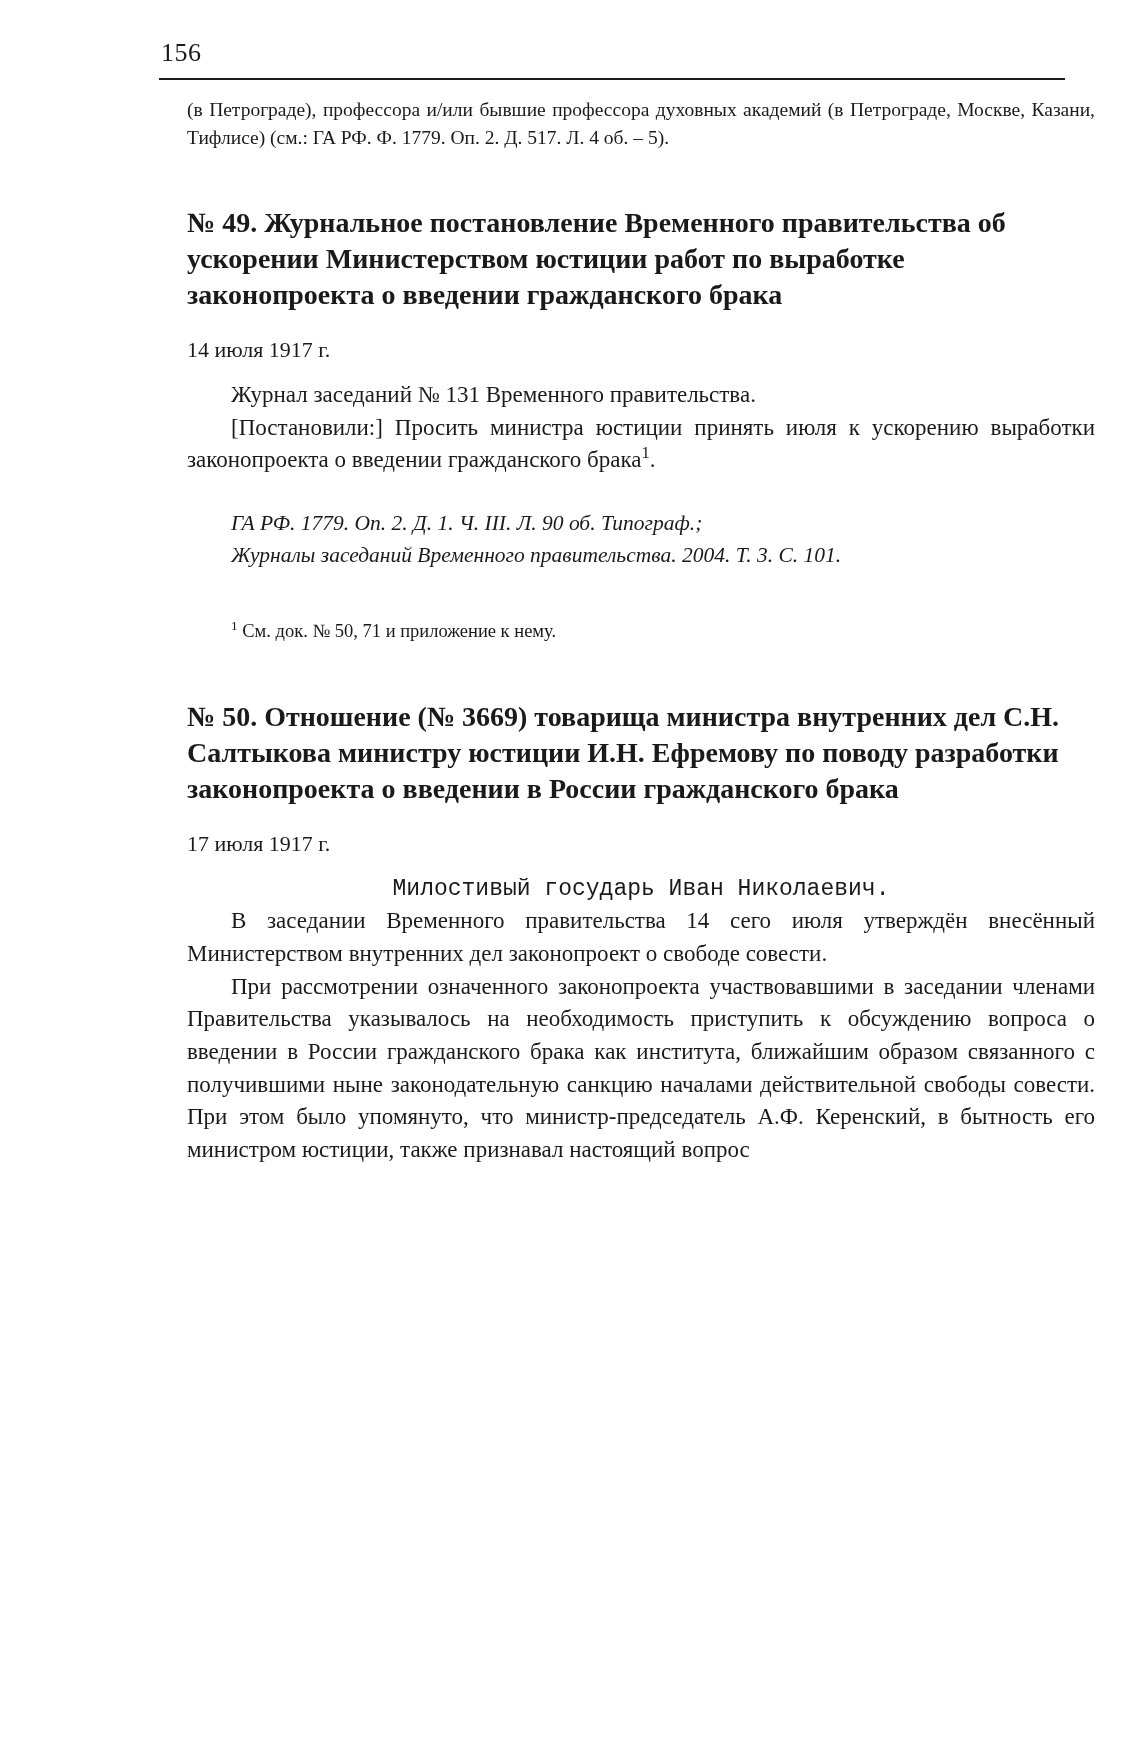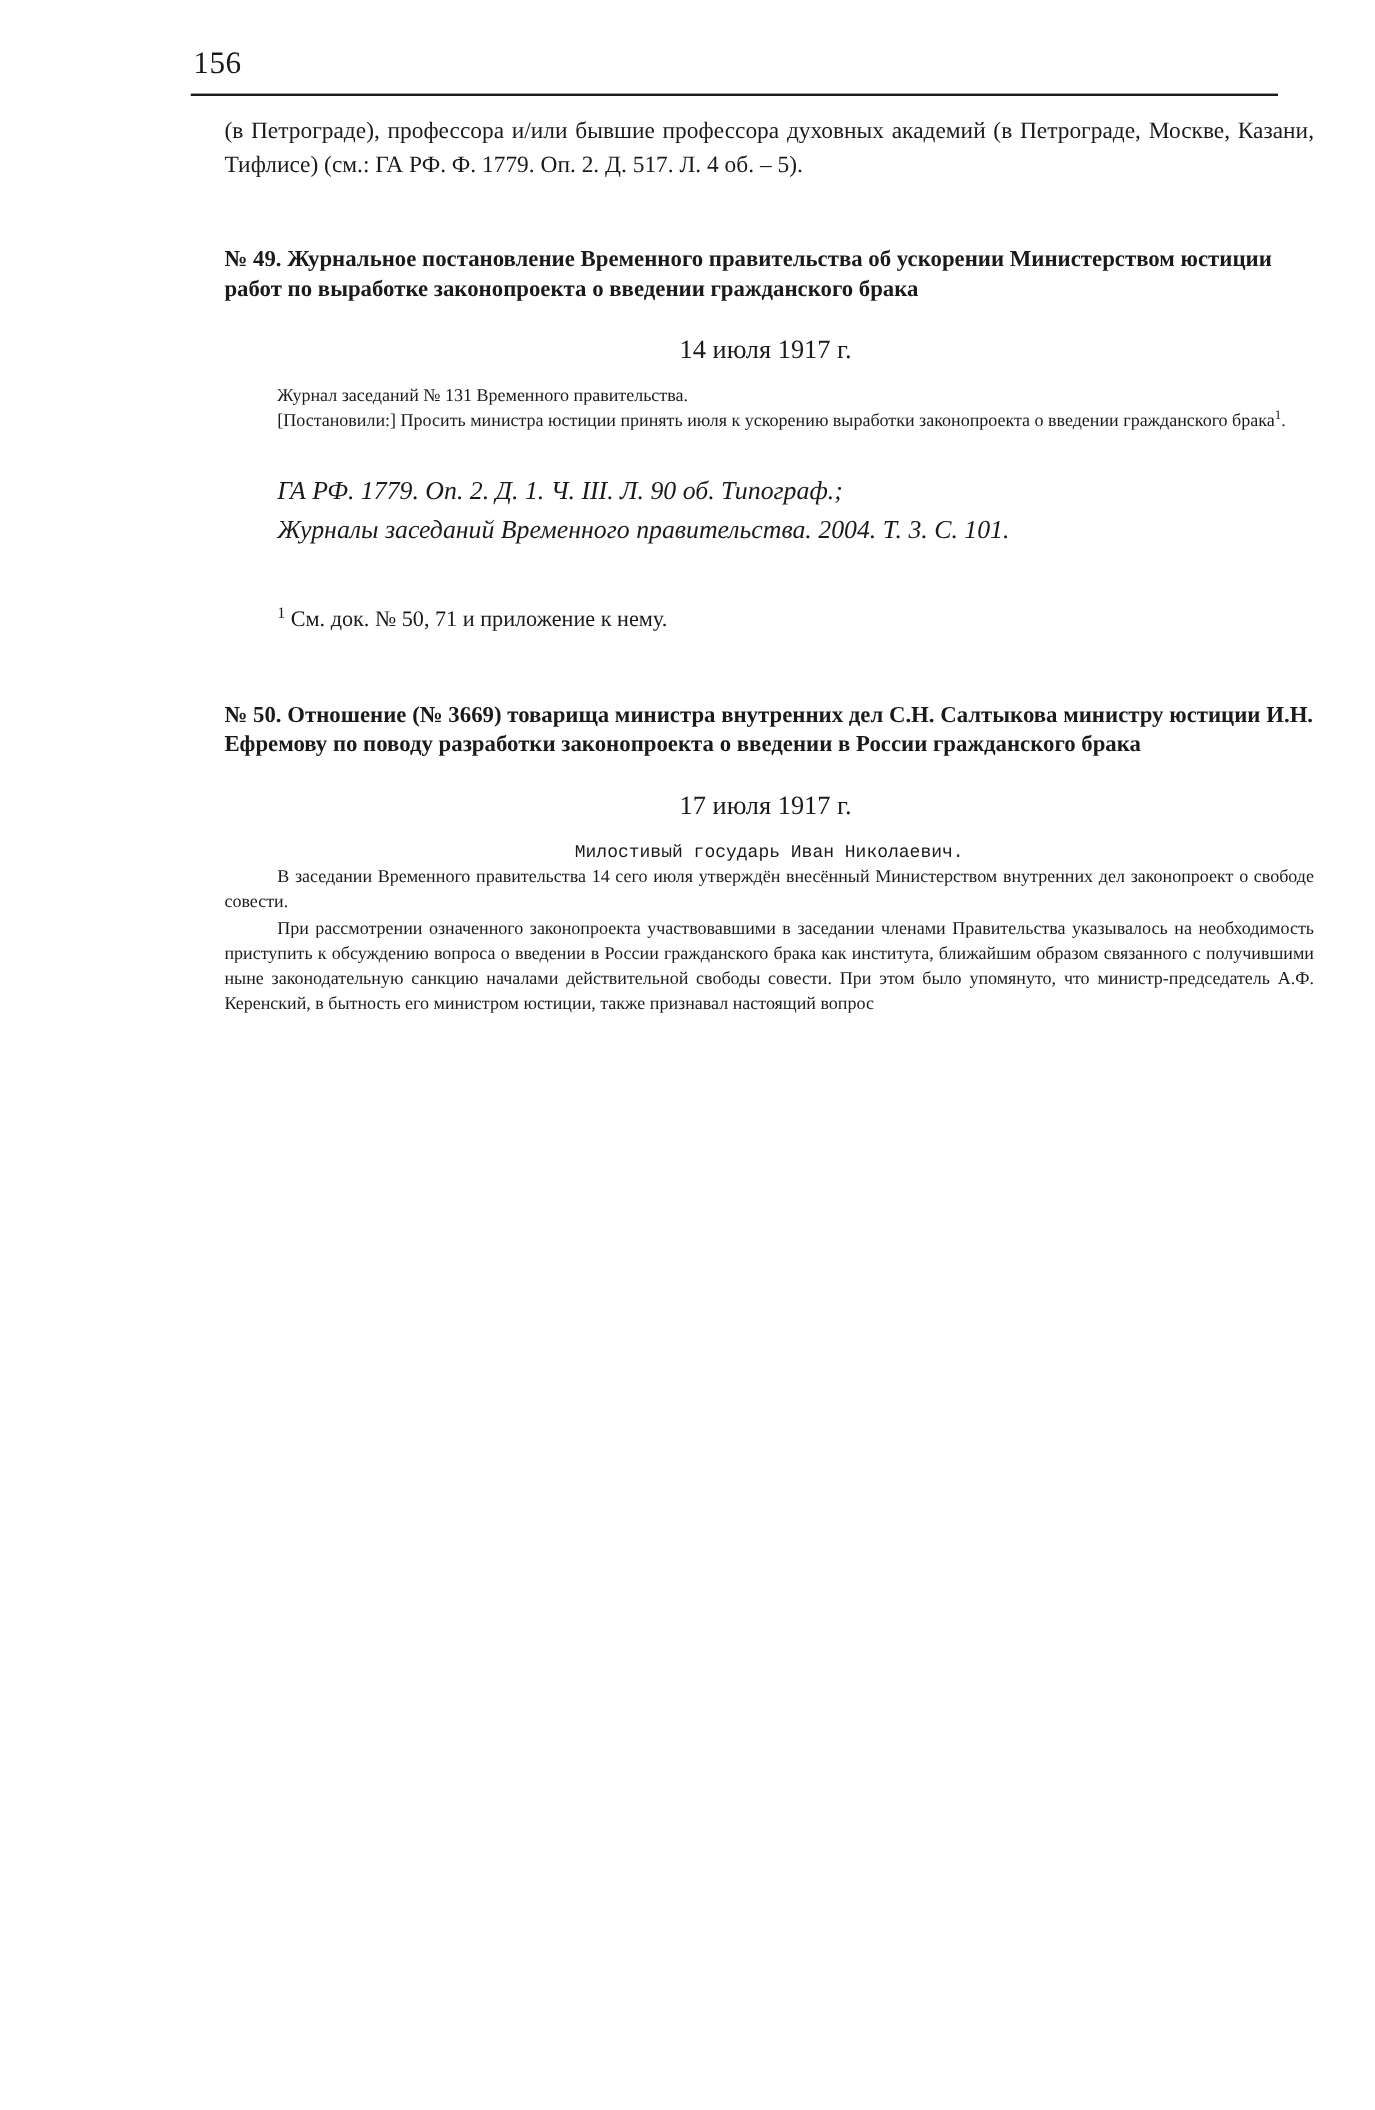--- a/index.html
+++ b/index.html
@@ -55,33 +55,33 @@
   sup {
     font-size: 0.72em;
     vertical-align: super;
     line-height: 0;
   }
   .doc {
     margin-top: 0;
   }
   .doc-title {
     font-weight: bold;
-    font-size: 19px;
+    font-size: 28px;
     line-height: 1.28;
     text-align: left;
     font-family: "Liberation Serif", serif;
   }
   .doc-date {
-    text-align: center;
+    text-align: left;
     font-size: 22px;
     margin-top: 24px;
     padding-right: 6px;
   }
   .doc-body {
-    font-size: 15px;
+    font-size: 23px;
     line-height: 1.42;
     text-align: justify;
     margin-top: 16px;
   }
   .doc-body p {
     margin: 0;
     text-indent: 44px;
   }
   .doc-body p.center {
     text-indent: 0;

